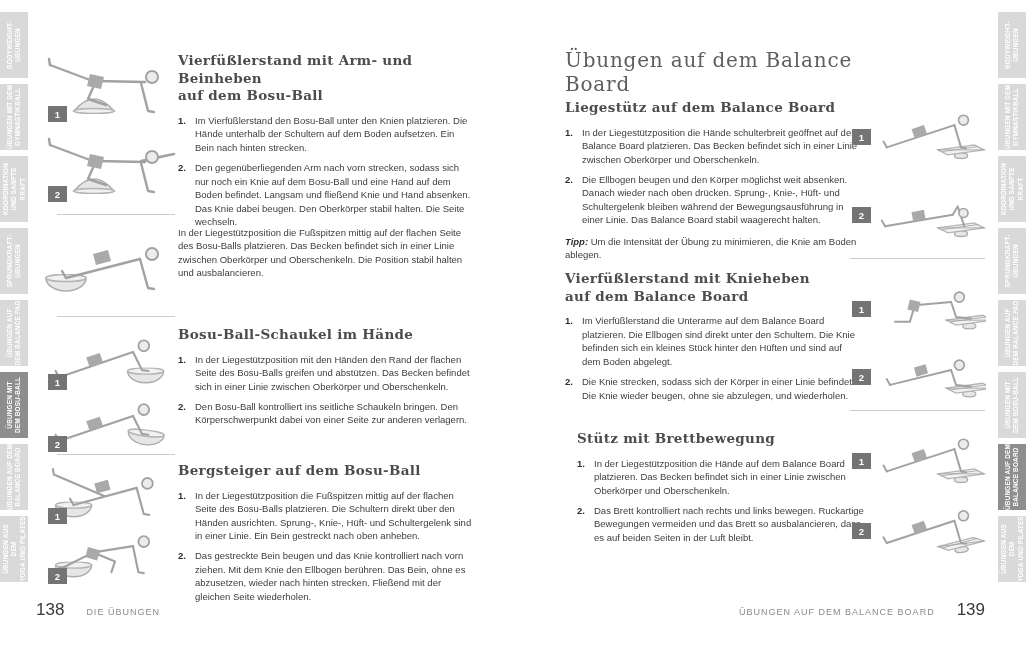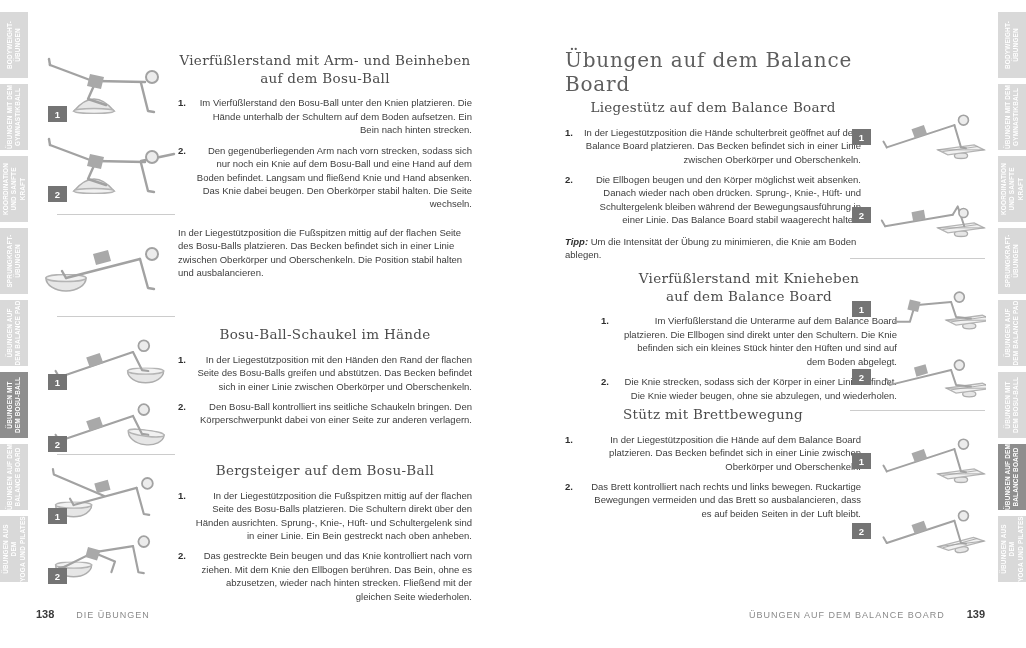--- a/index.html
+++ b/index.html
@@ -15,45 +15,45 @@
   .tab-rot{position:absolute;left:50%;top:50%;width:66px;
            transform:translate(-50%,-50%) rotate(-90deg);
            text-align:center;color:#ffffff;font-size:6.4px;font-weight:bold;
            letter-spacing:.2px;line-height:1.3;text-transform:uppercase;}
   .tab-rot span{display:block;}
 
   
   .txt-block{position:absolute;width:294px;}
   .txt-left{left:178px;}
   .txt-right{left:565px;width:296px;}
-  .ex-h{font-family:"DejaVu Serif","Liberation Serif",serif;font-weight:normal;
-        font-size:13.5px;color:#4c4c4c;letter-spacing:.3px;line-height:1.3;margin-bottom:9px;text-align:center;}
+  .ex-h{font-family:"DejaVu Serif","Liberation Serif",serif;font-weight:bold;
+        font-size:13.5px;color:#4c4c4c;letter-spacing:.3px;line-height:1.3;margin-bottom:9px;}
   .pg-title{position:absolute;left:565px;top:48px;width:330px;
             font-family:"DejaVu Serif","Liberation Serif",serif;
             font-size:20px;color:#5e5e5e;letter-spacing:.8px;}
   .body-txt{font-size:9.5px;line-height:1.42;color:#3d3d3d;}
   .step{display:flex;gap:5px;margin-bottom:7px;}
   .step .n{font-weight:bold;min-width:12px;color:#2e2e2e;font-size:9.5px;line-height:1.42;}
-  .step .t{flex:1;font-size:9.5px;line-height:1.42;text-align:right;}
+  .step .t{flex:1;font-size:9.5px;line-height:1.42;}
   .tip{margin-top:8px;font-size:9.5px;line-height:1.42;}
   .tip b{color:#2e2e2e;font-style:italic;}
 
   
   .figgroup{position:absolute;}
   .figgroup svg{display:block;}
   .badge{position:absolute;width:19px;height:16px;background:#747474;color:#fff;
          display:flex;align-items:center;justify-content:center;
          font-size:9.5px;font-weight:bold;}
   .badge-bl{left:12px;bottom:8px;}
   .badge-l{left:0;top:calc(50% - 6px);}
   .figrule{position:absolute;height:1px;background:#cccccc;}
 
   
   .footer{position:absolute;bottom:28px;font-size:9px;letter-spacing:1px;color:#8a8a8a;}
-  .footer .pn{font-size:11px;font-weight:bold;color:#3a3a3a;letter-spacing:0;}
+  .footer .pn{font-size:17px;font-weight:normal;color:#3a3a3a;letter-spacing:0;}
   .footer-left{left:36px;}
   .footer-right{right:41px;text-align:right;}
   .footer .gap{display:inline-block;width:22px;}
 
   .svgdefs{position:absolute;width:0;height:0;overflow:hidden;}
   .ln{fill:none;stroke:#a2a2a2;stroke-width:2.4;stroke-linecap:round;stroke-linejoin:round;}
   .hd{fill:#ececec;stroke:#a2a2a2;stroke-width:2;}
   .sh{fill:#a9a9a9;stroke:none;}
   .eq{fill:#f1f1f1;stroke:#b4b4b4;stroke-width:1.6;}
   .eqd{fill:#e6e6e6;stroke:#adadad;stroke-width:1.6;}
@@ -384,36 +384,36 @@
     </div>
     <div class="step">
       <span class="n">2.</span>
       <span class="t">Die Ellbogen beugen und den Körper möglichst weit absenken. Danach wieder nach oben drücken. Sprung-, Knie-, Hüft- und Schultergelenk bleiben während der Bewegungsausführung in einer Linie. Das Balance Board stabil waagerecht halten.</span>
     </div>
     <div class="tip">
       <b>Tipp:</b><span> Um die Intensität der Übung zu minimieren, die Knie am Boden ablegen.</span>
     </div>
   </div>
 
-  <div class="txt-block txt-right" style="top:270px;margin-left:36px;">
+  <div class="txt-block txt-right" style="top:270px;">
     <div class="ex-h">
       <span>Vierfüßlerstand mit Knieheben</span><br>
       <span>auf dem Balance Board</span>
     </div>
     <div class="step">
       <span class="n">1.</span>
       <span class="t">Im Vierfüßlerstand die Unterarme auf dem Balance Board platzieren. Die Ellbogen sind direkt unter den Schultern. Die Knie befinden sich ein kleines Stück hinter den Hüften und sind auf dem Boden abgelegt.</span>
     </div>
     <div class="step">
       <span class="n">2.</span>
       <span class="t">Die Knie strecken, sodass sich der Körper in einer Linie befindet. Die Knie wieder beugen, ohne sie abzulegen, und wiederholen.</span>
     </div>
   </div>
 
-  <div class="txt-block txt-right" style="top:406px;">
+  <div class="txt-block txt-right" style="top:430px;margin-left:12px;">
     <div class="ex-h">Stütz mit Brettbewegung</div>
     <div class="step">
       <span class="n">1.</span>
       <span class="t">In der Liegestützposition die Hände auf dem Balance Board platzieren. Das Becken befindet sich in einer Linie zwischen Oberkörper und Oberschenkeln.</span>
     </div>
     <div class="step">
       <span class="n">2.</span>
       <span class="t">Das Brett kontrolliert nach rechts und links bewegen. Ruckartige Bewegungen vermeiden und das Brett so ausbalancieren, dass es auf beiden Seiten in der Luft bleibt.</span>
     </div>
   </div>

